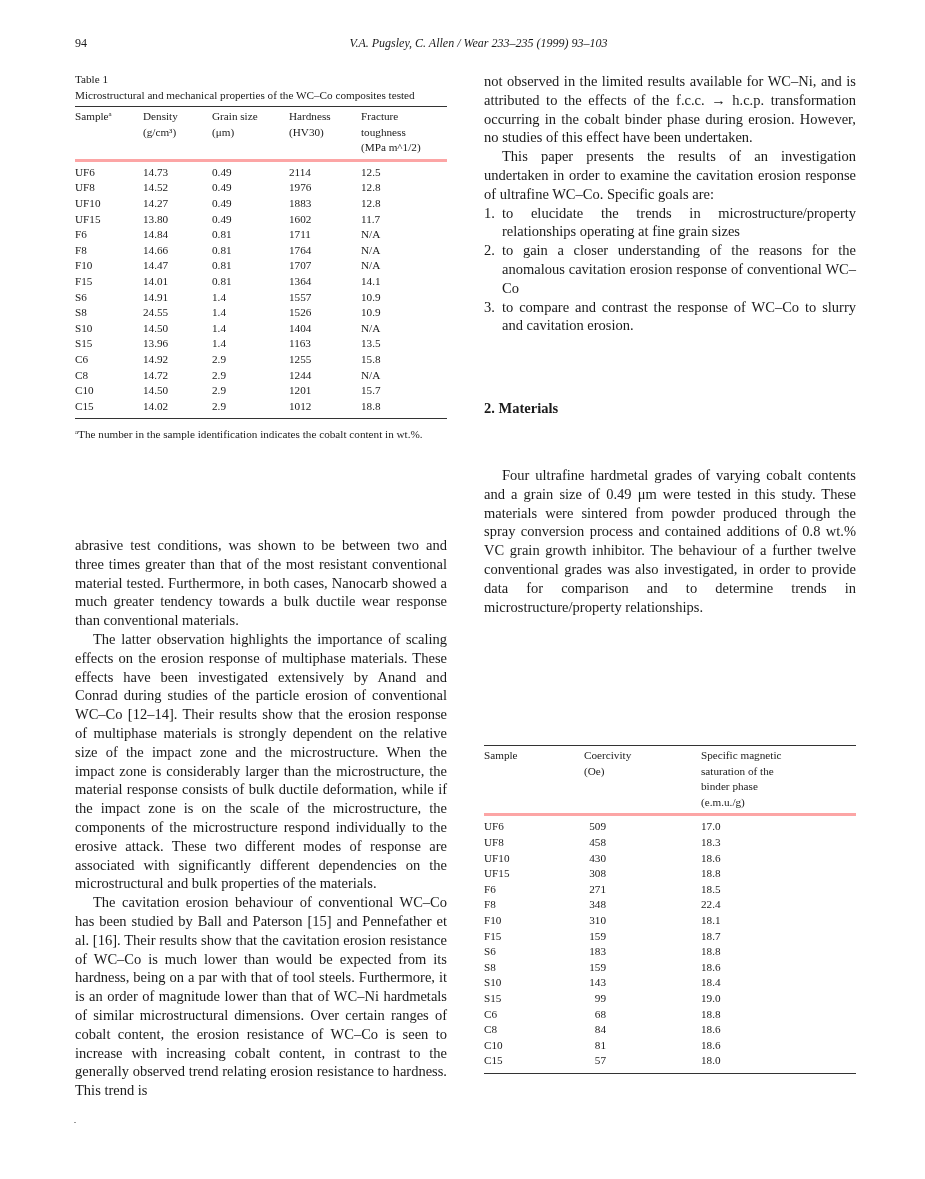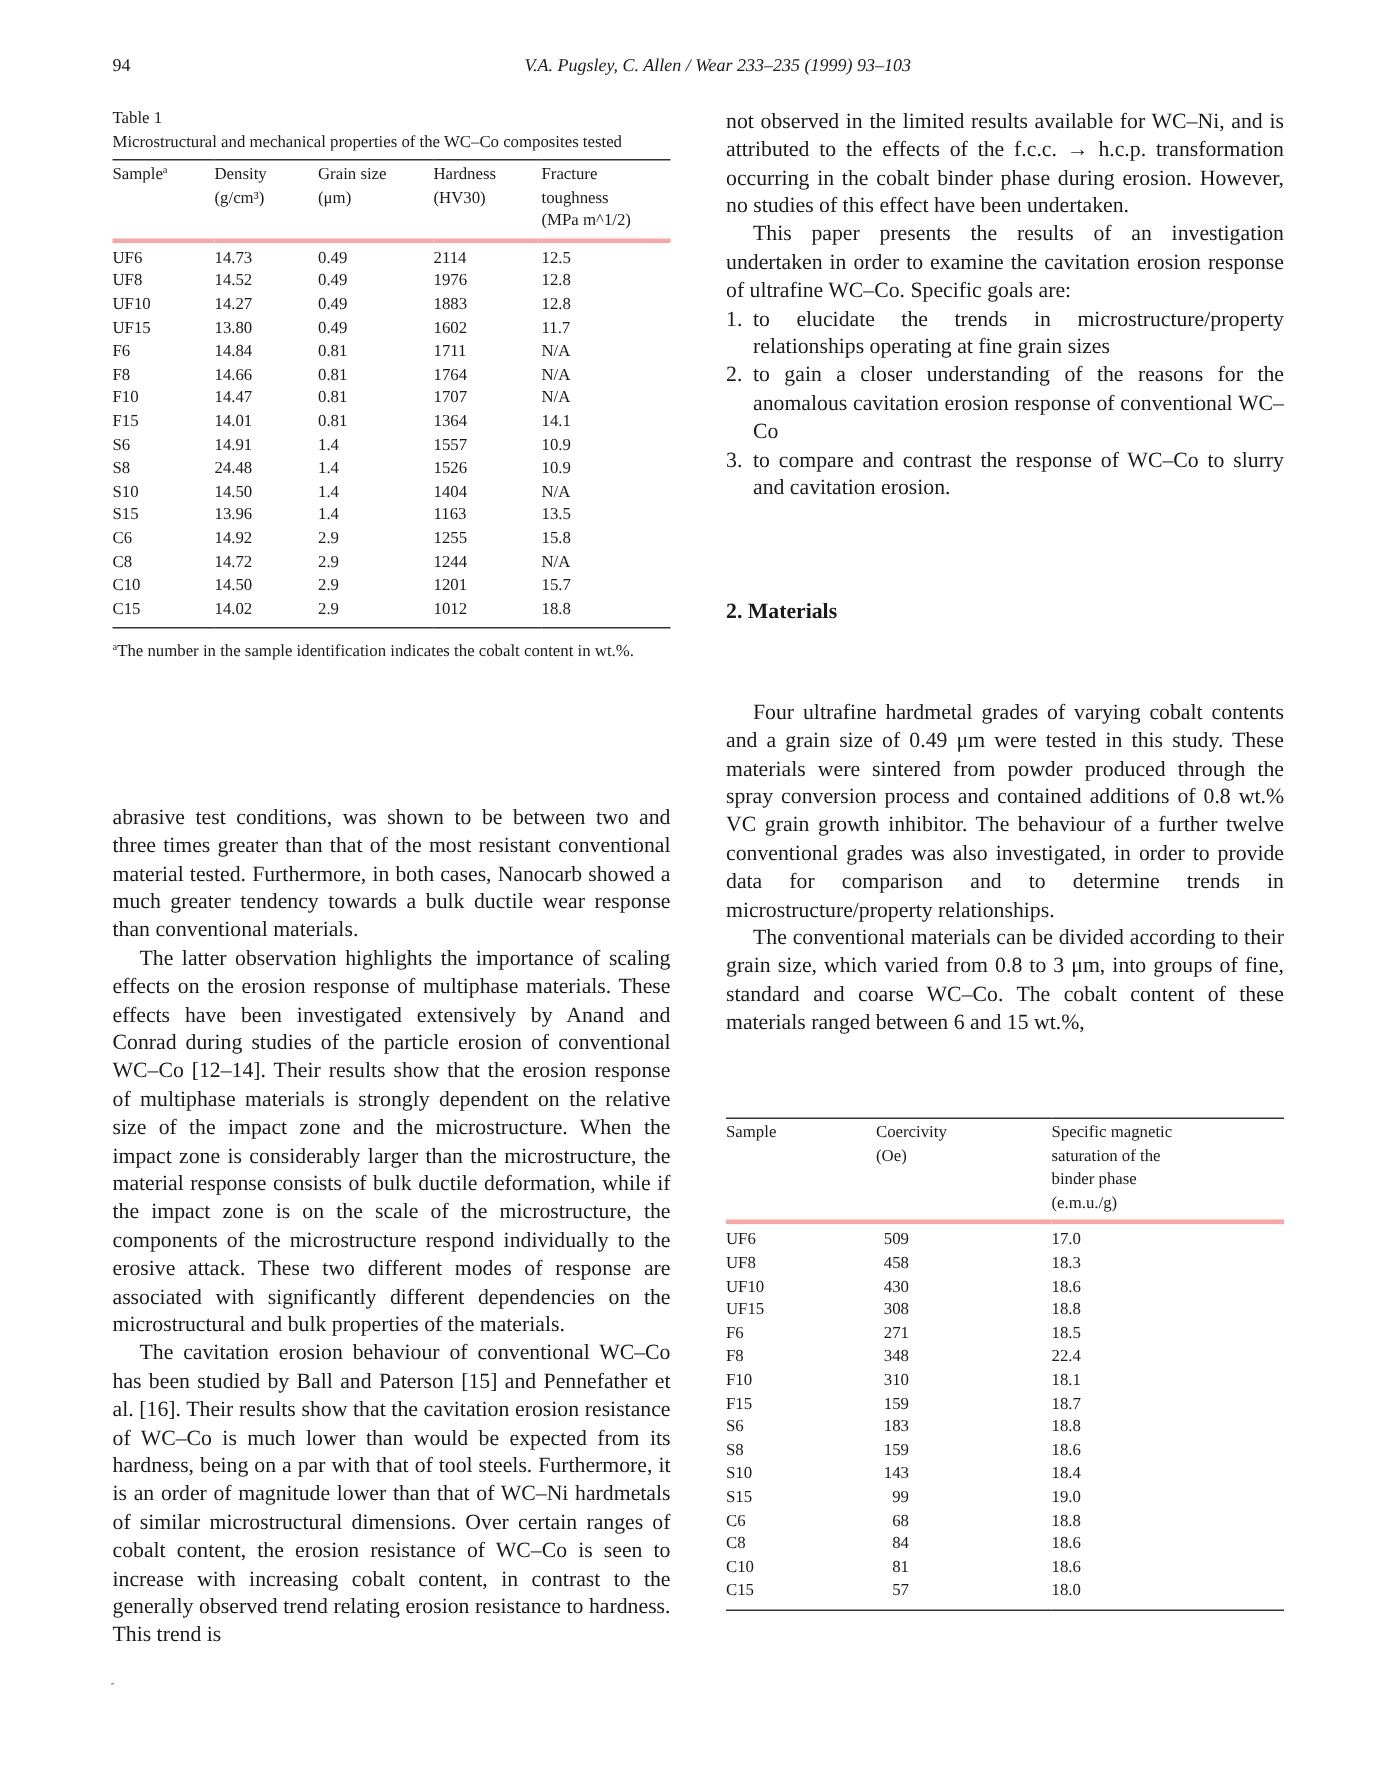--- a/index.html
+++ b/index.html
@@ -113,21 +113,21 @@
         </tr>
         <tr>
           <td>S6</td>
           <td>14.91</td>
           <td>1.4</td>
           <td>1557</td>
           <td>10.9</td>
         </tr>
         <tr>
           <td>S8</td>
-          <td>24.48</td>
+          <td>24.55</td>
           <td>1.4</td>
           <td>1526</td>
           <td>10.9</td>
         </tr>
         <tr>
           <td>S10</td>
           <td>14.50</td>
           <td>1.4</td>
           <td>1404</td>
           <td>N/A</td>
@@ -187,21 +187,20 @@
     <li><span class="n">1.</span><span>to elucidate the trends in microstructure/property relationships operating at fine grain sizes</span></li>
     <li><span class="n">2.</span><span>to gain a closer understanding of the reasons for the anomalous cavitation erosion response of conventional WC–Co</span></li>
     <li><span class="n">3.</span><span>to compare and contrast the response of WC–Co to slurry and cavitation erosion.</span></li>
   </ul>
 </div>
 
 <div class="abs section-title" style="left:484px; top:400px;">2. Materials</div>
 
 <div class="abs col" style="left:484px; top:466px; width:372px;">
   <p class="indent">Four ultrafine hardmetal grades of varying cobalt contents and a grain size of 0.49 μm were tested in this study. These materials were sintered from powder produced through the spray conversion process and contained additions of 0.8 wt.% VC grain growth inhibitor. The behaviour of a further twelve conventional grades was also investigated, in order to provide data for comparison and to determine trends in microstructure/property relationships.</p>
-  <p class="indent">The conventional materials can be divided according to their grain size, which varied from 0.8 to 3 μm, into groups of fine, standard and coarse WC–Co. The cobalt content of these materials ranged between 6 and 15 wt.%,</p>
 </div>
 
 <div class="abs" style="left:484px; top:745px; width:372px;">
   <table class="dt" style="width:372px;">
     <colgroup>
         <col style="width:100px">
         <col style="width:117px">
         <col>
       </colgroup>
     <thead>

